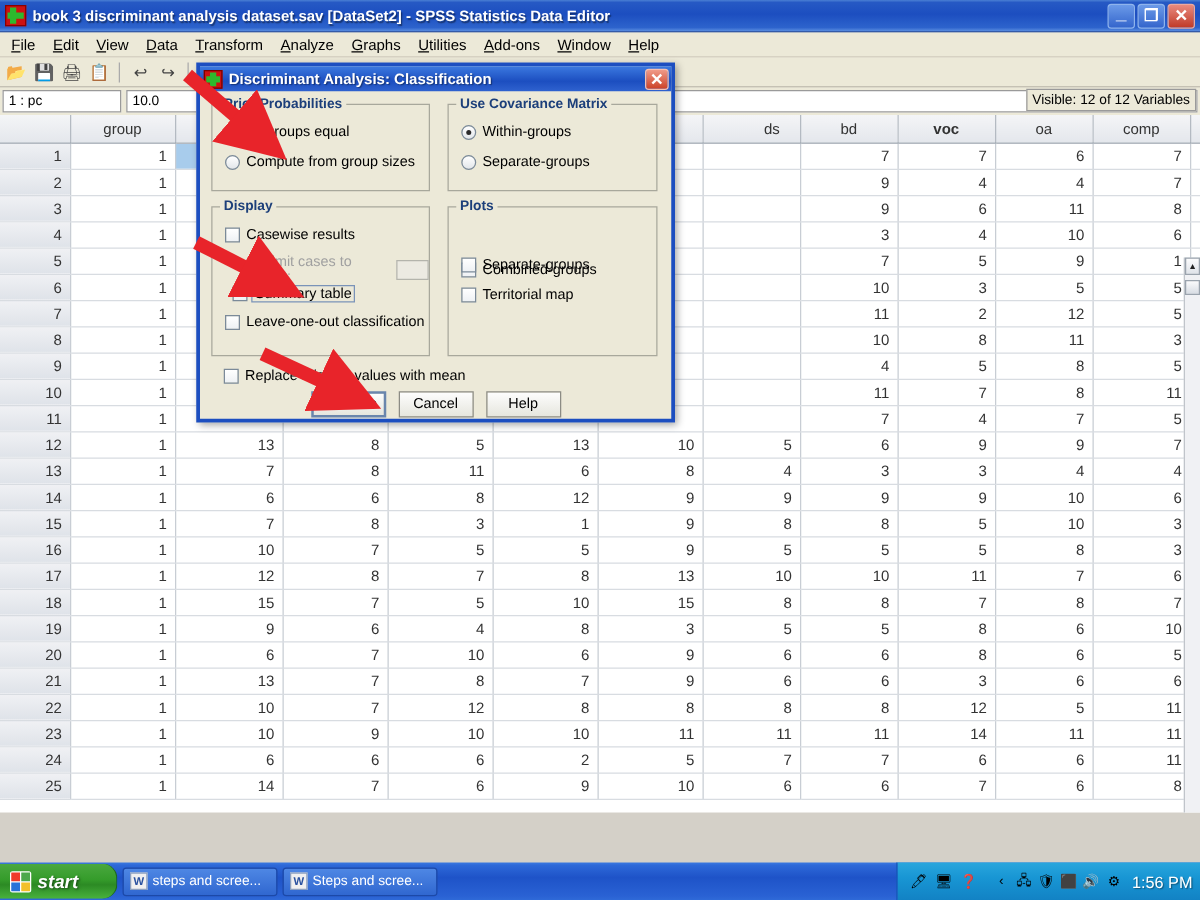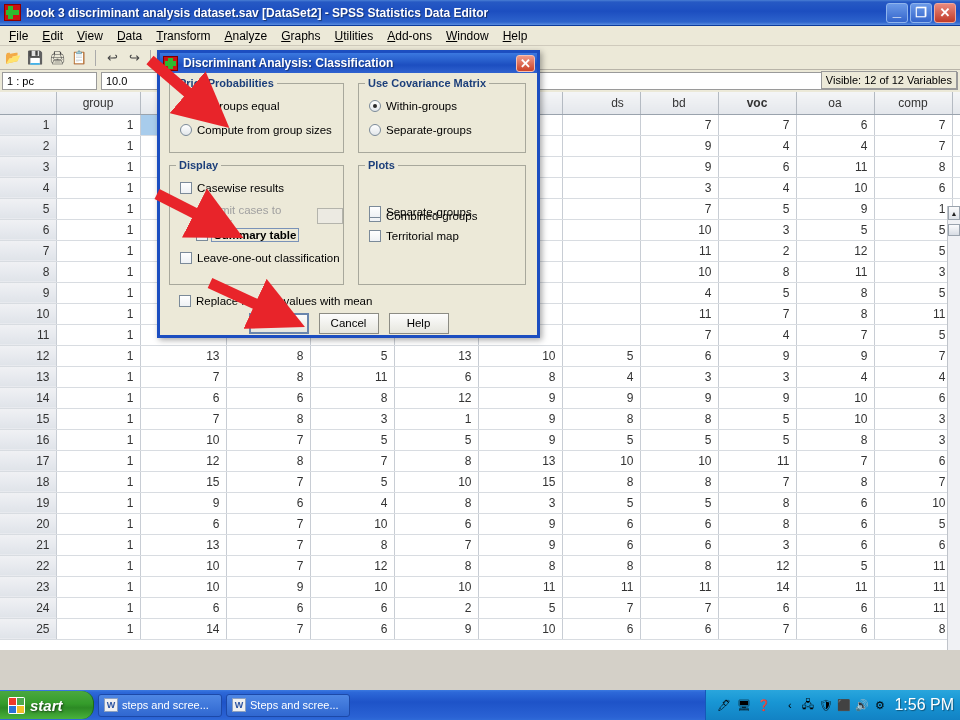--- a/index.html
+++ b/index.html
@@ -196,21 +196,21 @@
   .ti-icon.word { background: #f0f0f0; border: 1px solid #8ca0c0; color:#2a52a0;
     font-size: 9px; font-weight: bold; text-align:center; line-height:12px; }
   .tray {
     margin-left: auto; height: 30px; display: flex; align-items: center;
     gap: 3px; padding: 0 6px 0 10px;
     background: linear-gradient(to bottom,#29a6dd 0%,#1896d4 40%,#1282c4 100%);
     border-left: 1px solid #1558b8;
   }
   .tray-pre { display:flex; align-items:center; gap:5px; padding-right: 8px; }
   .tray .ic { width: 15px; height: 15px; display:flex; align-items:center; justify-content:center; font-size:11px; }
-  .tray .clock { color: #fff; font-size: 16px; margin-left: 4px; text-shadow: 1px 1px 1px rgba(0,0,0,.4); }
+  .tray .clock { color: #fff; font-size: 13px; margin-left: 4px; text-shadow: 1px 1px 1px rgba(0,0,0,.4); }
 
   
   .dialog {
     position: absolute; left: 157px; top: 50px; width: 383px; height: 288px;
     background: #ece9d8;
     border: 3px solid #1c4ec0;
     box-shadow: 2px 2px 6px rgba(0,0,0,0.35);
   }
   .dlg-title {
     height: 20px; background: linear-gradient(to bottom,#3b79e0,#1c4ec0 60%,#2f62cf);
@@ -831,21 +831,21 @@
         <span class="grp-title">Display</span>
         <div class="opt" style="position:absolute;left:10px;top:16px;">
           <span class="cbx"></span>
           <span>Casewise results</span>
         </div>
         <div class="opt disabled" style="position:absolute;left:24px;top:38px;">
           <span class="cbx disabled"></span>
           <span>Limit cases to first:</span>
           <span class="textbox-sm"></span>
         </div>
-        <div class="opt" style="position:absolute;left:26px;top:62px;font-weight:bold;">
+        <div class="opt" style="position:absolute;left:16px;top:62px;">
           <span class="cbx"></span>
           <span class="focusbox">Summary table</span>
         </div>
         <div class="opt" style="position:absolute;left:10px;top:86px;">
           <span class="cbx"></span>
           <span>Leave-one-out classification</span>
         </div>
       </div>
 
       <div class="grp" style="left:198px;top:92px;width:168px;height:120px;">

